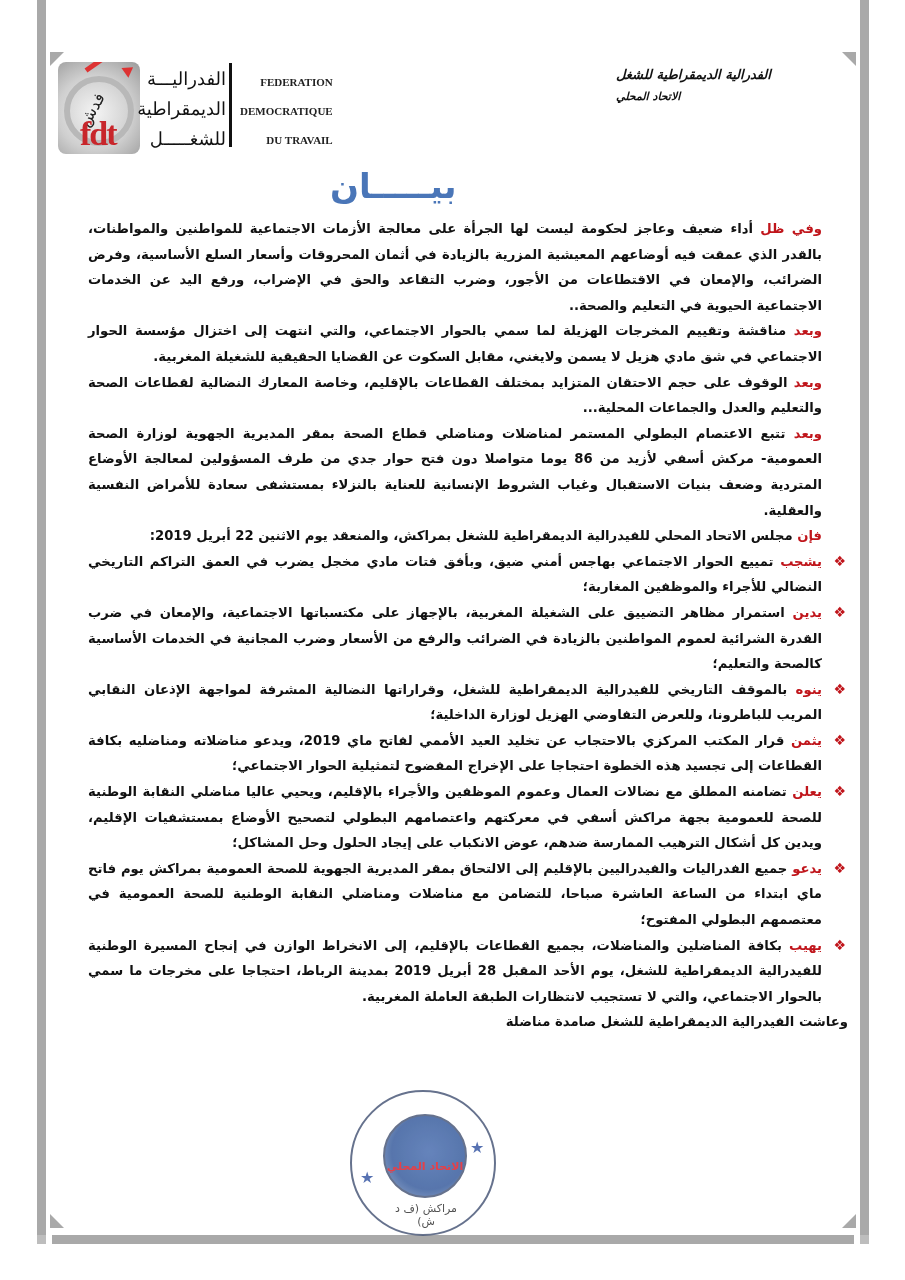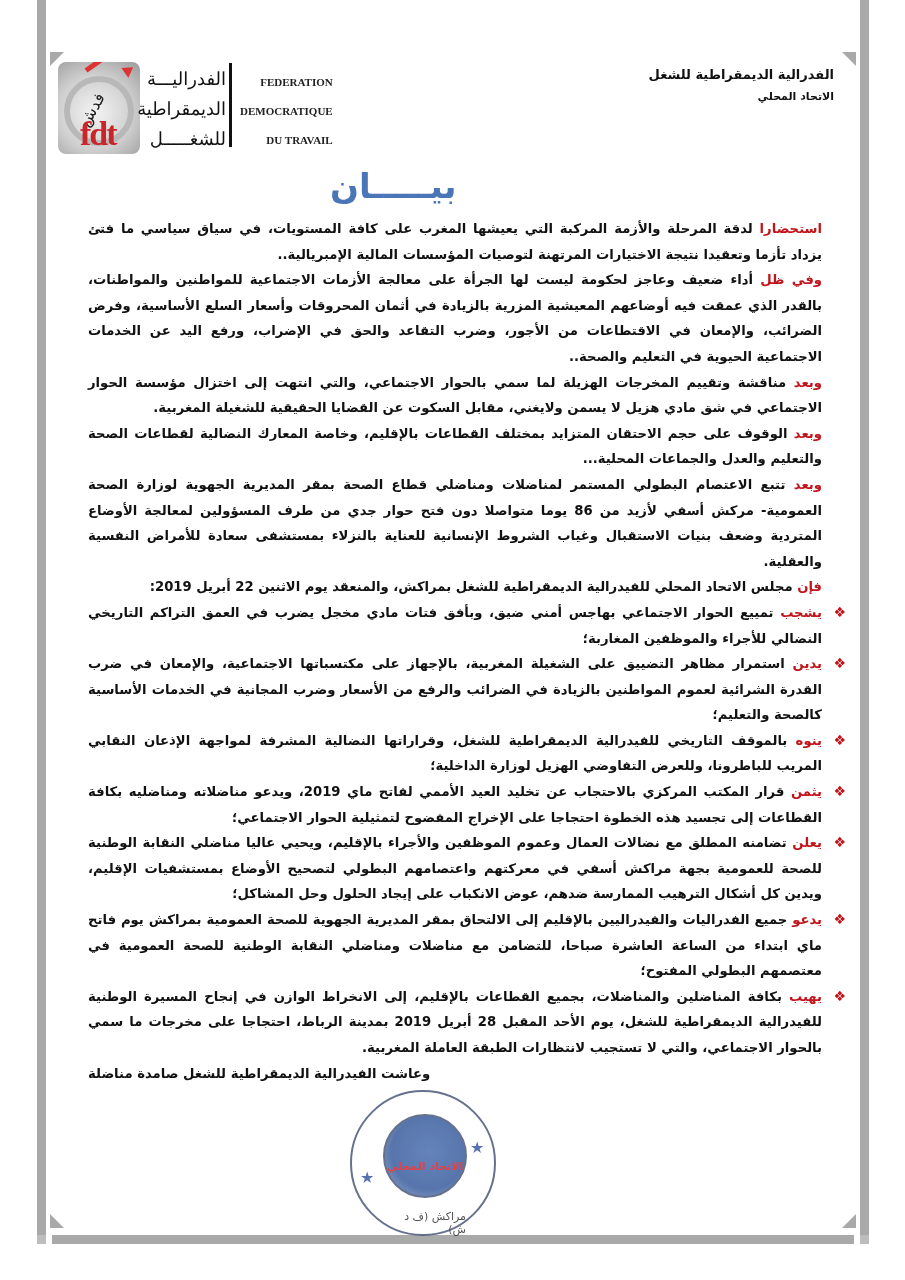--- a/index.html
+++ b/index.html
@@ -19,40 +19,40 @@
   .logo{position:absolute;left:58px;top:62px;width:82px;height:92px;border-radius:8px;background:radial-gradient(circle at 45% 55%,#f4f4f4 0%,#cfcfcf 55%,#9a9a9a 100%);overflow:hidden;}
   .logo .ring{position:absolute;left:6px;top:14px;width:70px;height:70px;border-radius:50%;border:6px solid #b8b8b8;box-sizing:border-box;}
   .logo .arrow{position:absolute;left:28px;top:6px;width:48px;height:5px;background:#d33;transform:rotate(-35deg);transform-origin:left center;}
   .logo .arrowhead{position:absolute;left:66px;top:2px;width:0;height:0;border-left:10px solid #d33;border-top:6px solid transparent;border-bottom:6px solid transparent;transform:rotate(-35deg);}
   .logo .fdt{position:absolute;left:22px;top:52px;font-family:"Liberation Serif",serif;font-weight:bold;font-size:34px;color:#c8262b;letter-spacing:-2px;line-height:40px;}
   .logo .ar{position:absolute;left:16px;top:38px;font-size:16px;font-family:"DejaVu Serif",serif;color:#222;transform:rotate(-60deg);}
   .hdr-ar{position:absolute;left:150px;top:64px;width:76px;text-align:center;font-family:"DejaVu Serif",serif;font-size:18px;line-height:30px;direction:rtl;}
   .hdr-sep{position:absolute;left:229px;top:63px;width:3px;height:84px;background:#111;}
   .hdr-fr{position:absolute;left:240px;top:68px;font-family:"Liberation Serif",serif;font-weight:bold;font-size:11px;line-height:29px;color:#222;text-align:right;}
   
-  .hdr-right{position:absolute;left:584px;top:64px;width:250px;text-align:right;direction:rtl;font-weight:bold;}
+  .hdr-right{position:absolute;left:616px;top:64px;width:250px;text-align:left;direction:rtl;font-weight:bold;font-style:italic;}
   .hdr-right .l1{font-size:13px;line-height:22px;}
   .hdr-right .l2,.hdr-right .l3{font-size:11px;line-height:21px;}
 
   .title{position:absolute;left:330px;top:166px;width:200px;text-align:left;font-size:34px;font-weight:bold;color:#4a76b8;direction:rtl;letter-spacing:2px;}
 
   .body{position:absolute;left:88px;top:216px;width:760px;direction:rtl;text-align:justify;font-size:13.2px;font-weight:bold;line-height:25.6px;}
   .body p{margin:0 0 0 0;}
   .kw{color:#c0151b;}
   .ind{padding-right:26px;}
   .bullets{margin:0;padding:0;list-style:none;}
   .bullets li{position:relative;padding-right:26px;}
   .bullets li .star{position:absolute;right:2px;top:0;color:#c0151b;font-size:14px;}
-  .closing{text-align:left;padding-right:0;margin-top:2px;}
+  .closing{text-align:right;padding-right:0;margin-top:2px;}
 
   .stamp{position:absolute;left:350px;top:1090px;width:146px;height:146px;border-radius:50%;border:2px solid #4c5a7a;box-sizing:border-box;opacity:.85;}
   .stamp .inner{position:absolute;left:31px;top:22px;width:84px;height:84px;border-radius:50%;border:2px solid #4c5a7a;box-sizing:border-box;background:radial-gradient(circle at 55% 45%,#4b6fb0 0%,#3a5e9e 60%,#8aa1c8 100%);}
   .stamp .center-text{position:absolute;left:20px;top:68px;width:106px;text-align:center;color:#e0202a;font-size:11px;font-weight:bold;direction:rtl;}
   .stamp .st{position:absolute;color:#3a5aa5;font-size:16px;}
-  .stamp .bottom-text{position:absolute;left:34px;top:118px;width:80px;font-size:11px;color:#333;direction:rtl;}
+  .stamp .bottom-text{position:absolute;left:34px;top:110px;width:80px;text-align:center;font-size:11px;color:#333;direction:rtl;}
 </style>
 </head>
 <body>
 
 <div class="frame-left"></div>
 <div class="frame-right"></div>
 <div class="frame-bottom"></div>
 <div class="frame-cap-l"></div>
 <div class="frame-cap-r"></div>
 <div class="corner tl"></div>
@@ -81,21 +81,20 @@
 </div>
 
 <div class="hdr-right">
   <div class="l1">الفدرالية الديمقراطية للشغل</div>
   <div class="l2">الاتحاد المحلي</div>
 </div>
 
 <div class="title">بيـــــان</div>
 
 <div class="body">
-  <p class="ind"><span class="kw">استحضارا</span><span> لدقة المرحلة والأزمة المركبة التي يعيشها المغرب على كافة المستويات، في سياق سياسي ما فتئ يزداد تأزما وتعقيدا نتيجة الاختيارات المرتهنة لتوصيات المؤسسات المالية الإمبريالية..</span></p>
   <p class="ind"><span class="kw">وفي ظل</span><span> أداء ضعيف وعاجز لحكومة ليست لها الجرأة على معالجة الأزمات الاجتماعية للمواطنين والمواطنات، بالقدر الذي عمقت فيه أوضاعهم المعيشية المزرية بالزيادة في أثمان المحروقات وأسعار السلع الأساسية، وفرض الضرائب، والإمعان في الاقتطاعات من الأجور، وضرب التقاعد والحق في الإضراب، ورفع اليد عن الخدمات الاجتماعية الحيوية في التعليم والصحة..</span></p>
   <p class="ind"><span class="kw">وبعد</span><span> مناقشة وتقييم المخرجات الهزيلة لما سمي بالحوار الاجتماعي، والتي انتهت إلى اختزال مؤسسة الحوار الاجتماعي في شق مادي هزيل لا يسمن ولايغني، مقابل السكوت عن القضايا الحقيقية للشغيلة المغربية.</span></p>
   <p class="ind"><span class="kw">وبعد</span><span> الوقوف على حجم الاحتقان المتزايد بمختلف القطاعات بالإقليم، وخاصة المعارك النضالية لقطاعات الصحة والتعليم والعدل والجماعات المحلية...</span></p>
   <p class="ind"><span class="kw">وبعد</span><span> تتبع الاعتصام البطولي المستمر لمناضلات ومناضلي قطاع الصحة بمقر المديرية الجهوية لوزارة الصحة العمومية- مركش أسفي لأزيد من 86 يوما متواصلا دون فتح حوار جدي من طرف المسؤولين لمعالجة الأوضاع المتردية وضعف بنيات الاستقبال وغياب الشروط الإنسانية للعناية بالنزلاء بمستشفى سعادة للأمراض النفسية والعقلية.</span></p>
   <p class="ind"><span class="kw">فإن</span><span> مجلس الاتحاد المحلي للفيدرالية الديمقراطية للشغل بمراكش، والمنعقد يوم الاثنين 22 أبريل 2019:</span></p>
 
   <ul class="bullets">
     <li><span class="star">❖</span><span class="kw">يشجب</span><span> تمييع الحوار الاجتماعي بهاجس أمني ضيق، وبأفق فتات مادي مخجل يضرب في العمق التراكم التاريخي النضالي للأجراء والموظفين المغاربة؛</span></li>
     <li><span class="star">❖</span><span class="kw">يدين</span><span> استمرار مظاهر التضييق على الشغيلة المغربية، بالإجهاز على مكتسباتها الاجتماعية، والإمعان في ضرب القدرة الشرائية لعموم المواطنين بالزيادة في الضرائب والرفع من الأسعار وضرب المجانية في الخدمات الأساسية كالصحة والتعليم؛</span></li>
     <li><span class="star">❖</span><span class="kw">ينوه</span><span> بالموقف التاريخي للفيدرالية الديمقراطية للشغل، وقراراتها النضالية المشرفة لمواجهة الإذعان النقابي المريب للباطرونا، وللعرض التفاوضي الهزيل لوزارة الداخلية؛</span></li>

